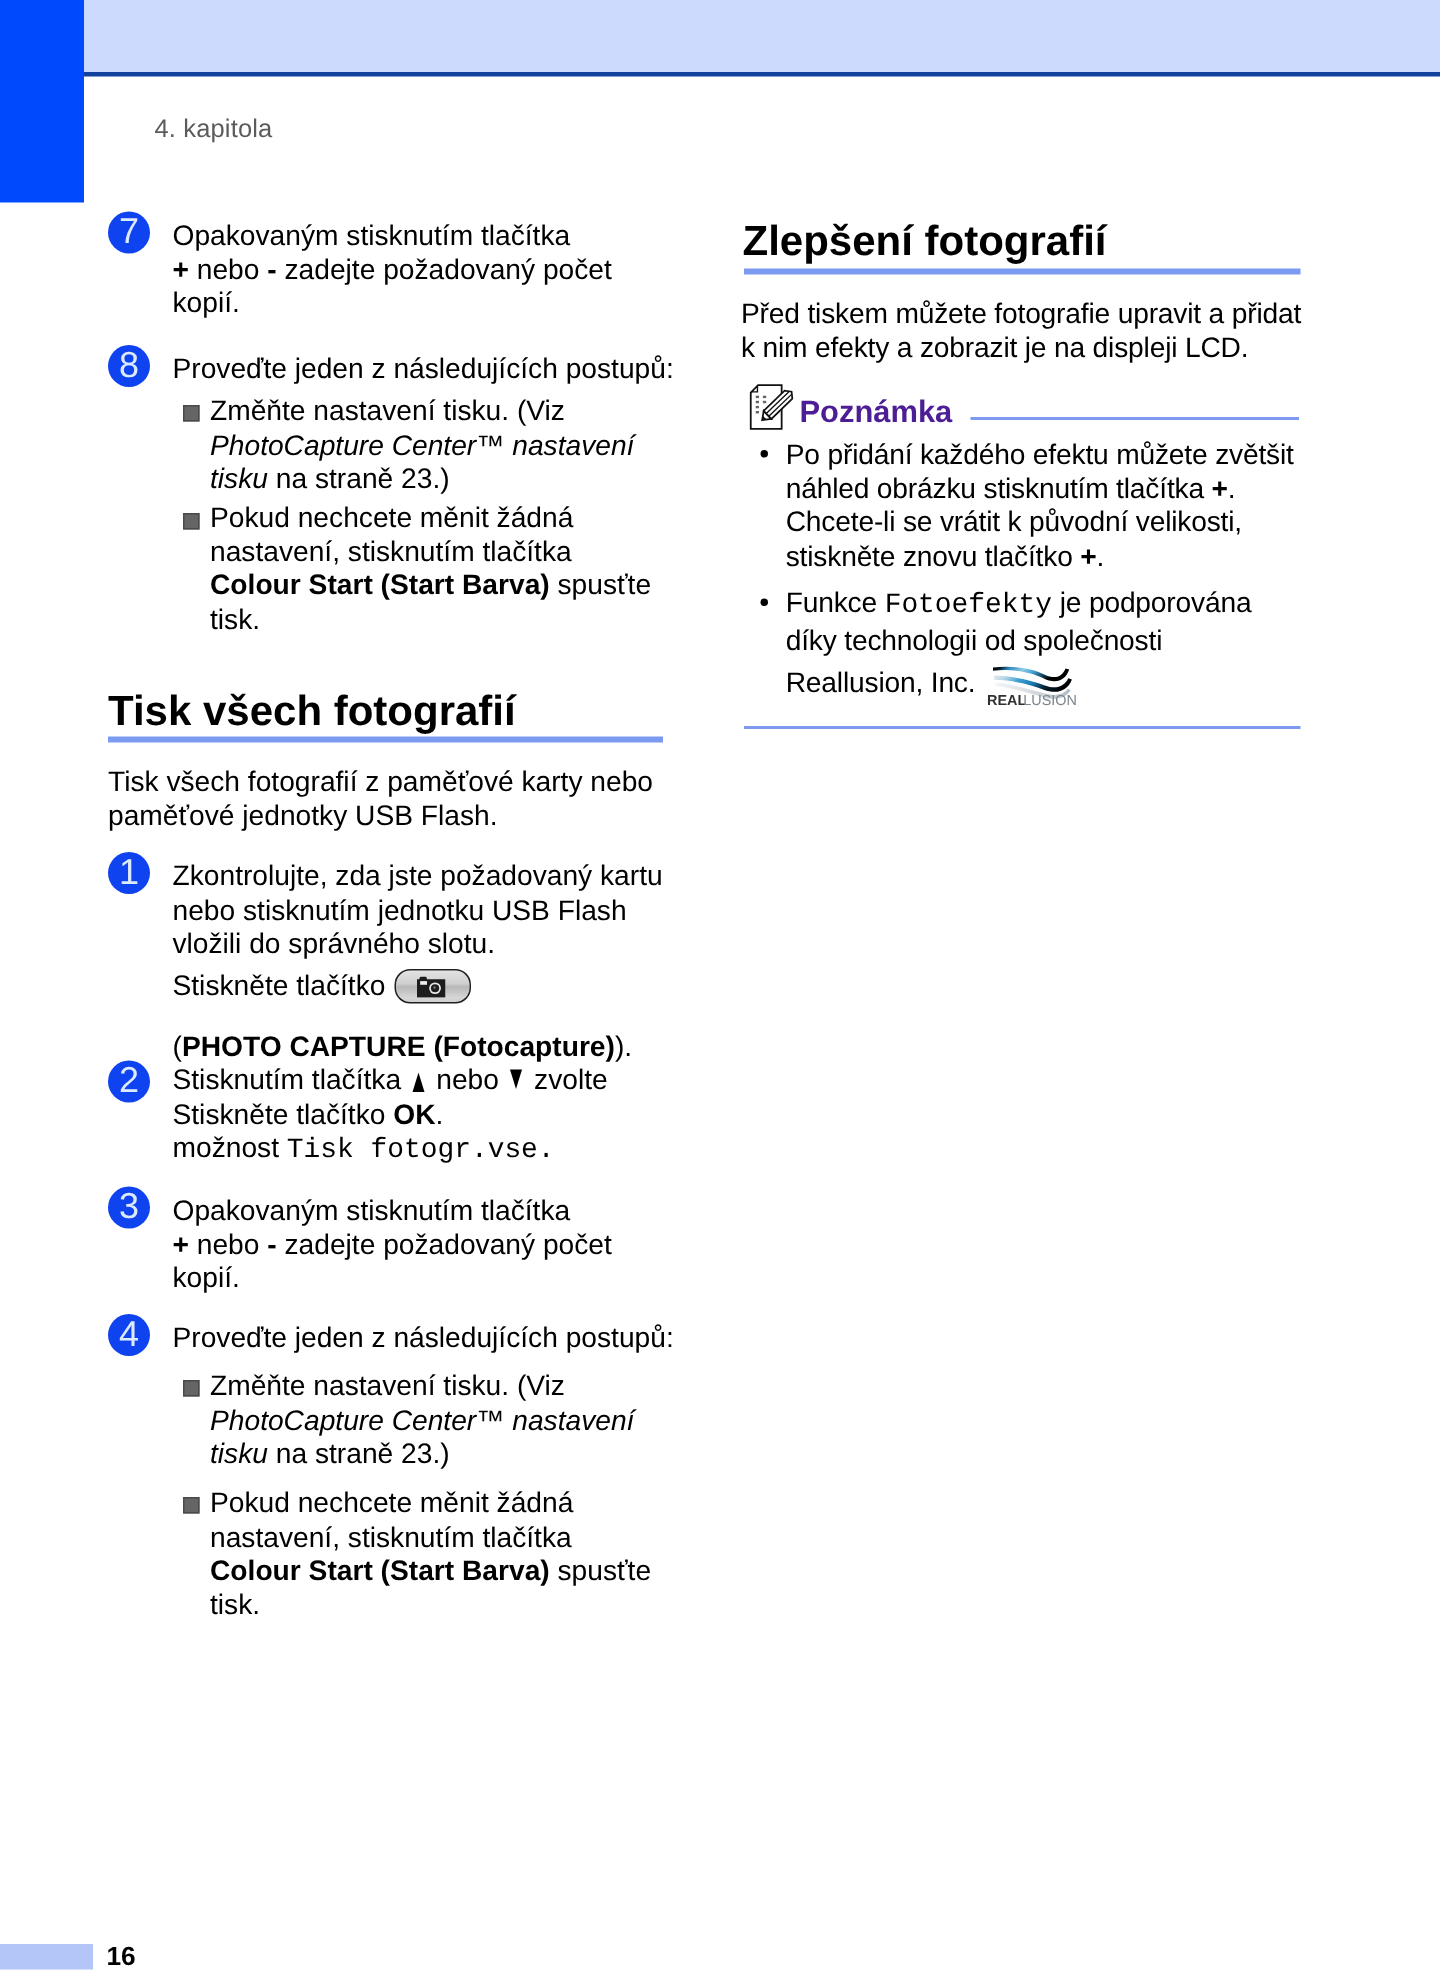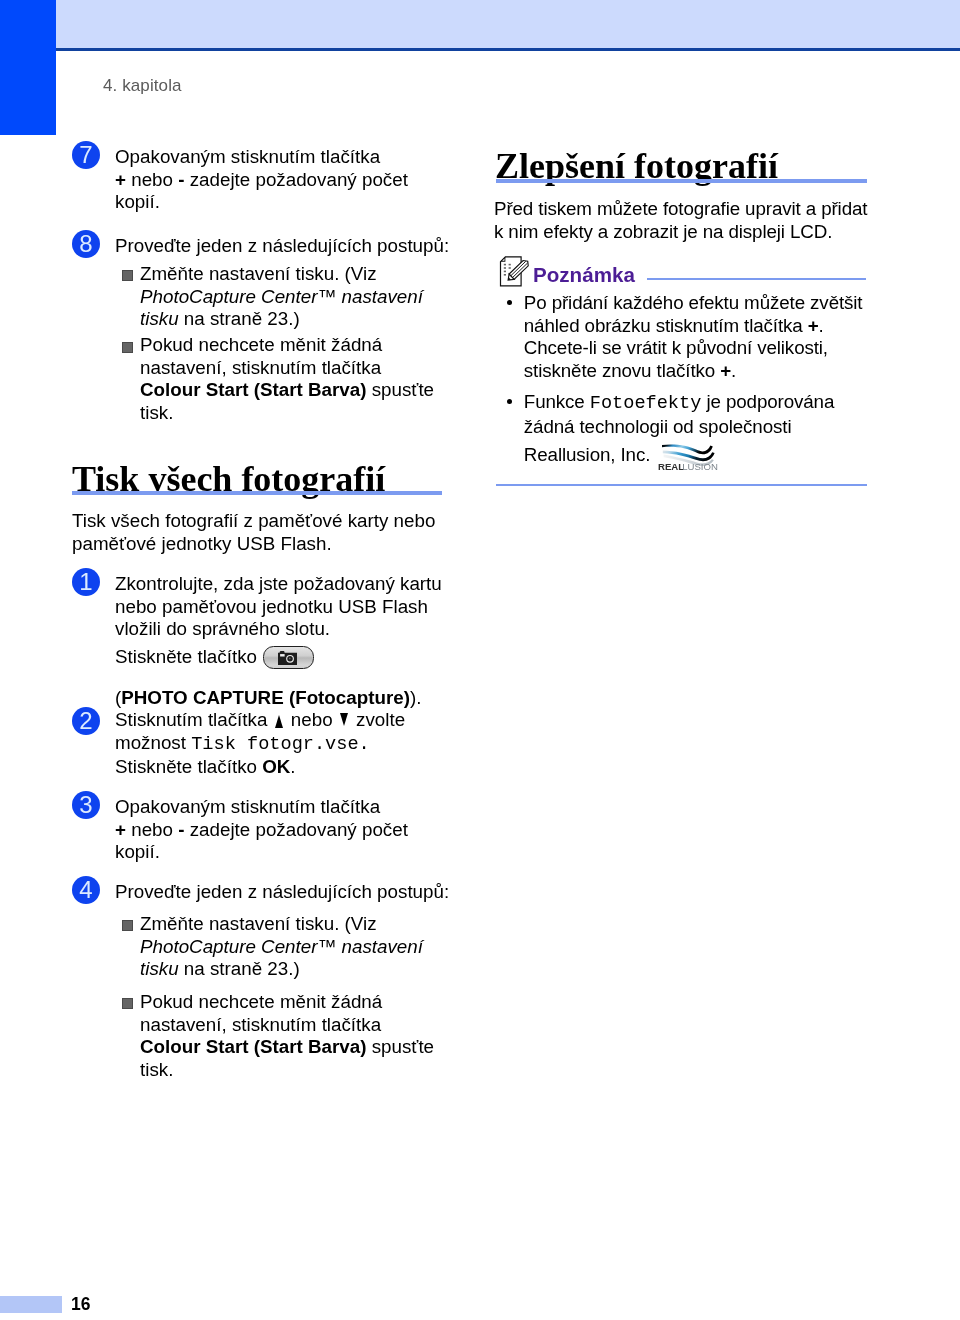--- a/index.html
+++ b/index.html
@@ -25,21 +25,21 @@
        color:#dceaff;font-size:24px;line-height:27px;text-align:center;font-weight:400;}
   .txt{position:absolute;left:115px;}
   b{font-weight:bold;}
   i{font-style:italic;}
   .mono{font-family:"Liberation Mono",monospace;font-size:18.6px;letter-spacing:0px;}
 
   
   .bsq{position:absolute;width:11px;height:11px;background:#656565;border:0.8px solid #4a4a4a;box-sizing:border-box;}
 
   
-  .h2{position:absolute;font-size:36px;font-weight:bold;color:#000;font-family:Liberation Serif, serif;}
+  .h2{position:absolute;font-size:28px;font-weight:bold;color:#000;}
   .h2rule{position:absolute;height:4px;background:#7c9bf0;}
 
   
   .noterule{position:absolute;height:2px;background:#7c9bf0;}
   .notetitle{position:absolute;font-size:20.6px;font-weight:bold;color:#4c1d95;}
   .dot{position:absolute;width:5px;height:5px;border-radius:50%;background:#000;}
 
   .tri-up,.tri-down{display:inline-block;width:0;height:0;border-left:4.9px solid transparent;border-right:4.9px solid transparent;margin:0 2.5px;}
   .tri-up{border-bottom:13.3px solid #000;vertical-align:-1.5px;}
   .tri-down{border-top:13.3px solid #000;vertical-align:0px;}
@@ -98,21 +98,21 @@
     <div class="h2rule" style="left:72px;top:491px;width:370px;"></div>
 
     <div class="body" style="position:absolute;left:72px;top:510px;">
         <div>Tisk všech fotografií z paměťové karty nebo</div>
         <div>paměťové jednotky USB Flash.</div>
       </div>
 
     <div class="num" style="left:72px;top:568px;">1</div>
     <div class="txt body" style="top:573px;">
         <div>Zkontrolujte, zda jste požadovaný kartu</div>
-        <div>nebo paměťovou jednotku USB Flash</div>
+        <div>nebo stisknutím jednotku USB Flash</div>
         <div>vložili do správného slotu.</div>
       </div>
     <div class="body" style="position:absolute;left:115px;top:646px;">
         <div>Stiskněte tlačítko</div>
       </div>
     <span class="keybtn" style="position:absolute;left:261px;top:646px;">
         <svg width="19" height="14.2" viewBox="0 0 18 13.4">
       <path d="M0 1.7 H1.4 Q1.6 0 2.6 0 H5.4 Q6.2 0 6.3 1.7 H18 V13.4 H0 Z" fill="#1d1d1d"></path>
       <rect x="2.0" y="2.9" width="4.3" height="2.3" fill="#efefef"></rect>
       <circle cx="11.4" cy="7.4" r="3.7" fill="#e9e9e9"></circle>
@@ -120,22 +120,22 @@
       <circle cx="11.1" cy="7.0" r="0.8" fill="#6a6a6a"></circle>
     </svg>
       </span>
     <div class="body" style="position:absolute;left:115px;top:667px;margin-top:20px;">
         <div>(<b>PHOTO CAPTURE (Fotocapture)</b>).</div>
       </div>
 
     <div class="num" style="left:72px;top:707px;">2</div>
     <div class="txt body" style="top:709px;">
         <div>Stisknutím tlačítka <span class="tri-up"></span> nebo <span class="tri-down"></span> zvolte</div>
+        <div>Stiskněte tlačítko <b>OK</b>.</div>
         <div>možnost <span class="mono">Tisk fotogr.vse.</span></div>
-        <div>Stiskněte tlačítko <b>OK</b>.</div>
       </div>
 
     <div class="num" style="left:72px;top:791px;">3</div>
     <div class="txt body" style="top:796px;">
         <div>Opakovaným stisknutím tlačítka</div>
         <div><b>+</b> nebo <b>-</b> zadejte požadovaný počet</div>
         <div>kopií.</div>
       </div>
 
     <div class="num" style="left:72px;top:876px;">4</div>
@@ -198,21 +198,21 @@
     <div class="body" style="position:absolute;left:43.8px;top:292px;">
         <div>Po přidání každého efektu můžete zvětšit</div>
         <div>náhled obrázku stisknutím tlačítka <b>+</b>.</div>
         <div>Chcete-li se vrátit k původní velikosti,</div>
         <div>stiskněte znovu tlačítko <b>+</b>.</div>
       </div>
 
     <div class="dot" style="left:26.5px;top:399px;"></div>
     <div class="body" style="position:absolute;left:43.8px;top:391px;">
         <div>Funkce <span class="mono">Fotoefekty</span> je podporována</div>
-        <div>žádná technologii od společnosti</div>
+        <div>díky technologii od společnosti</div>
         <div style="margin-top: 6px;">Reallusion, Inc.</div>
       </div>
 
     <svg class="rlogo" width="62" height="31" viewBox="0 0 62 31" style="position:absolute;left:178px;top:440px;">
       <defs>
         <linearGradient id="g1" x1="0" y1="0" x2="1" y2="0.2">
           <stop offset="0" stop-color="#000"></stop>
             <stop offset="0.10" stop-color="#04151f"></stop>
           <stop offset="0.22" stop-color="#2b88c2"></stop>
             <stop offset="0.42" stop-color="#8fcbe8"></stop>

